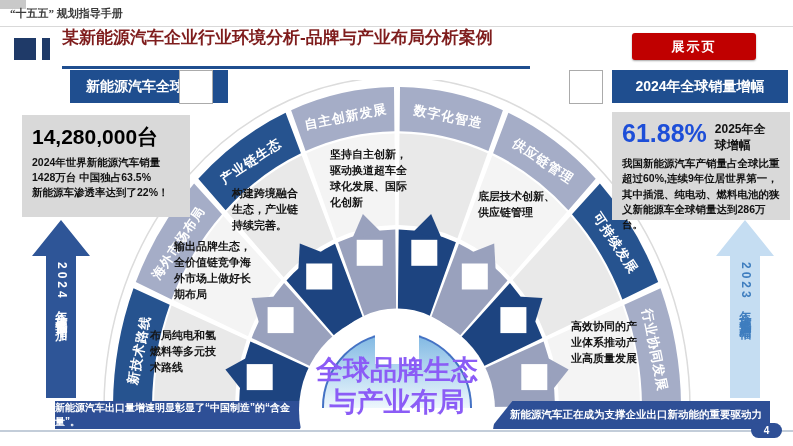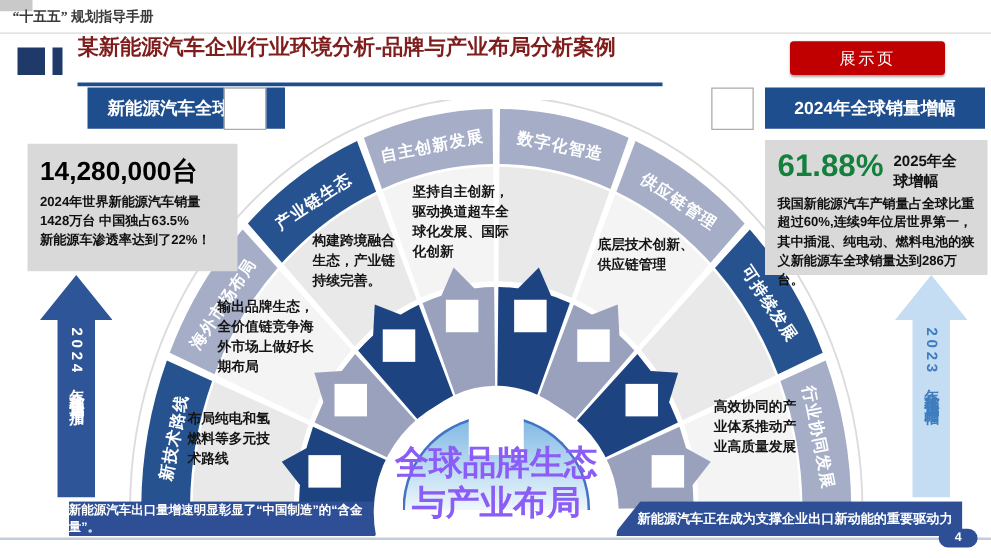--- a/index.html
+++ b/index.html
@@ -8,44 +8,44 @@
   
   .corner-chip{position:absolute;left:0;top:0;width:26px;height:9px;background:#c9c9c9;}
   .doc-header{position:absolute;left:10px;top:6px;font-family:"Liberation Serif",serif;
               font-weight:bold;font-size:11px;color:#3a3a3a;}
   .top-rule{position:absolute;left:0;top:26px;width:793px;height:1px;background:#d9d9d9;}
   .title-sq1{position:absolute;left:14px;top:38px;width:22px;height:22px;background:#1f3a68;}
   .title-sq2{position:absolute;left:42px;top:38px;width:8px;height:22px;background:#1f3a68;}
   .slide-title{position:absolute;left:62px;top:26px;font-size:17px;font-weight:bold;color:#7f1d1d;}
   .title-underline{position:absolute;left:62px;top:66px;width:468px;height:3px;background:#1f4e8f;}
   .badge{position:absolute;left:632px;top:33px;width:124px;height:27px;background:#c00000;
-         color:#fff;font-size:13px;font-weight:normal;display:flex;align-items:center;justify-content:center;
+         color:#fff;font-size:13px;font-weight:bold;display:flex;align-items:center;justify-content:center;
          border-radius:3px;box-shadow:0 1px 2px rgba(0,0,0,.35);letter-spacing:2px;}
   
   .hdr-bar{position:absolute;height:33px;background:#1f4e8f;color:#fff;font-weight:bold;
            display:flex;align-items:center;justify-content:center;z-index:3;}
   .hdr-left{left:22px;top:70px;width:158px;font-size:14px;margin-left:48px;}
   .hdr-right{left:612px;top:70px;width:176px;font-size:14px;}
   .white-sq{position:absolute;width:32px;height:32px;background:#fff;border:1px solid #ababab;z-index:3;}
   .wsq-a{left:179px;top:70px;}
   .wsq-b{left:569px;top:70px;}
   .stat-box{position:absolute;background:#d9d9d9;z-index:3;padding:6px 10px;box-sizing:border-box;color:#111;}
   .stat-left{left:22px;top:115px;width:168px;height:102px;}
   .stat-right{left:612px;top:112px;width:178px;height:108px;}
   .big-num{font-size:21px;font-weight:bold;color:#000;margin:2px 0 4px 0;}
   .stat-p{font-size:10.5px;font-weight:bold;line-height:1.45;margin:0;}
   .num-row{display:flex;align-items:flex-start;gap:8px;margin:2px 0 3px 0;}
-  .big-num2{font-size:25px;font-weight:bold;color:#15803d;line-height:1.1;}
+  .big-num2{font-size:25px;font-weight:bold;color:#1d4ed8;line-height:1.1;}
   .num-lab{font-size:12px;font-weight:bold;line-height:1.3;width:62px;padding-top:2px;}
   
   .fan-svg{position:absolute;left:100px;top:80px;z-index:1;}
   .desc{position:absolute;z-index:2;font-size:11px;font-weight:bold;color:#151515;line-height:1.45;}
   .d1{left:150px;top:328px;width:72px;}
   .d2{left:174px;top:239px;width:80px;}
-  .d3{left:250px;top:186px;width:72px;}
+  .d3{left:232px;top:186px;width:72px;}
   .d4{left:330px;top:147px;width:80px;}
   .d5{left:410px;top:147px;width:70px;}
   .d6{left:478px;top:189px;width:80px;}
   .d7{left:545px;top:246px;width:72px;}
   .d8{left:571px;top:319px;width:72px;}
   
   .v-arrow{position:absolute;width:58px;height:178px;z-index:3;}
   .va-left{left:32px;top:220px;}
   .va-right{left:716px;top:220px;}
   .v-arrow svg{position:absolute;left:0;top:0;}

